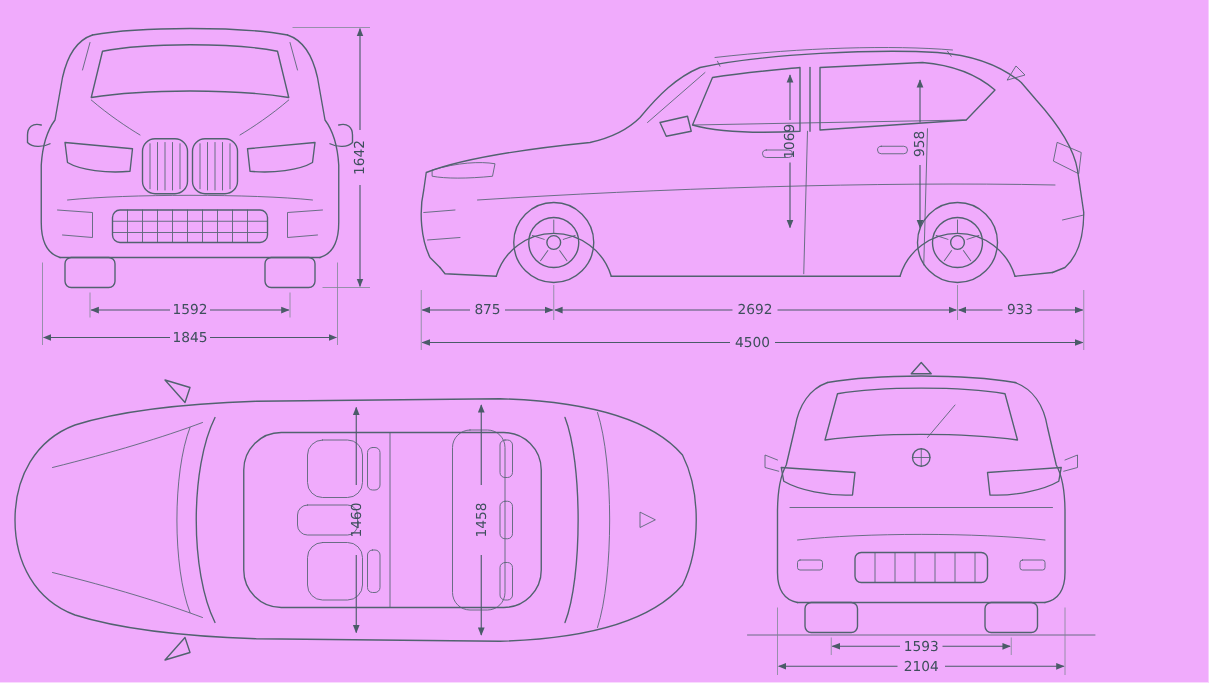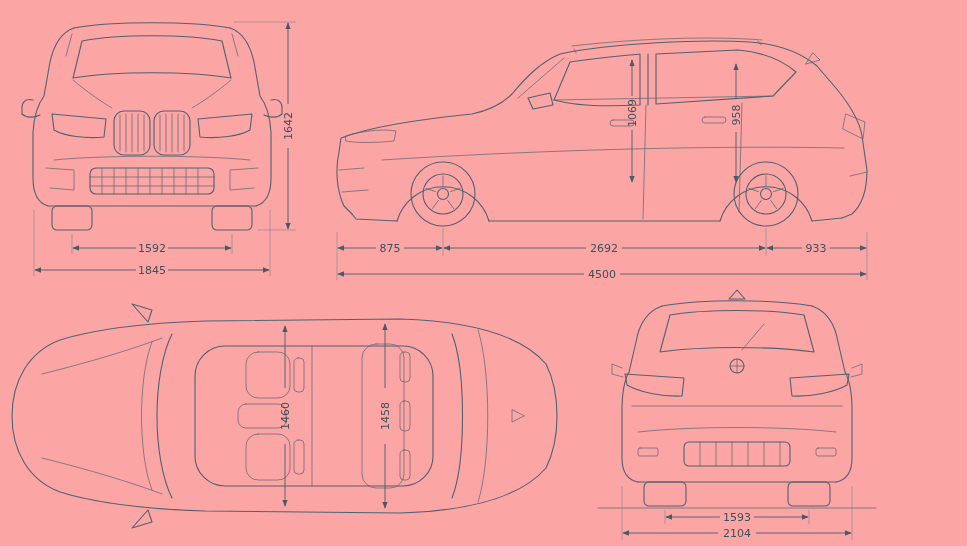--- a/index.html
+++ b/index.html
@@ -1,16 +1,16 @@
 <!DOCTYPE html>
 <html><head>
 <meta charset="utf-8">
 <style>
   html,body{margin:0;padding:0;background:#ffffff;}
-  .canvas{position:relative;width:967px;height:546px;background:#fca5a5;overflow:hidden;
+  .canvas{position:relative;width:967px;height:546px;background:#f0abfc;overflow:hidden;
           font-family:"DejaVu Sans",sans-serif;}
   .canvas svg{position:absolute;}
   .ln{fill:none;stroke:#51626F;stroke-width:1.1;stroke-linecap:round;stroke-linejoin:round;}
   .thin{stroke-width:0.75;opacity:0.9;}
   .dim{fill:none;stroke:#4A5B68;stroke-width:0.9;}
   .wit{fill:none;stroke:#78878f;stroke-width:0.6;}
   .dimtxt{fill:#3E4F5C;font-size:11px;font-family:"DejaVu Sans",sans-serif;}
 </style>
 </head>
 <body>

